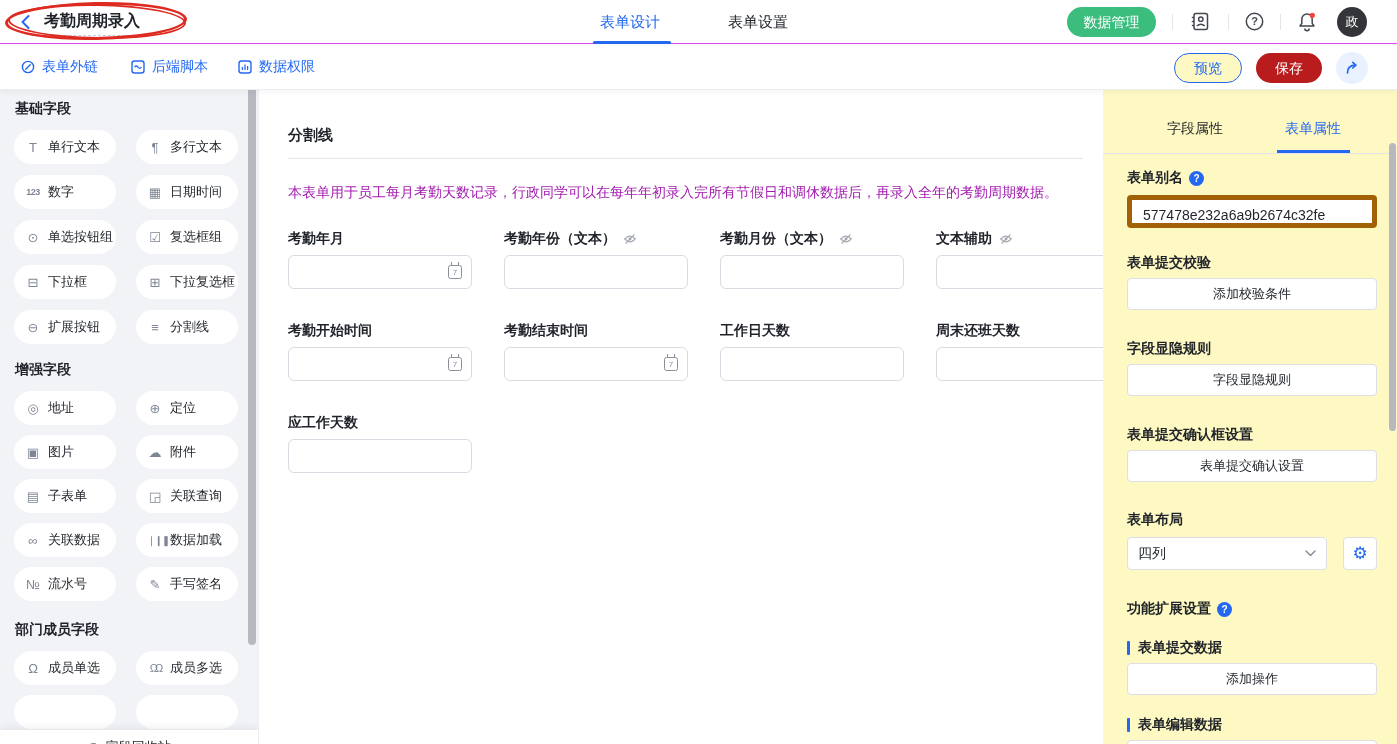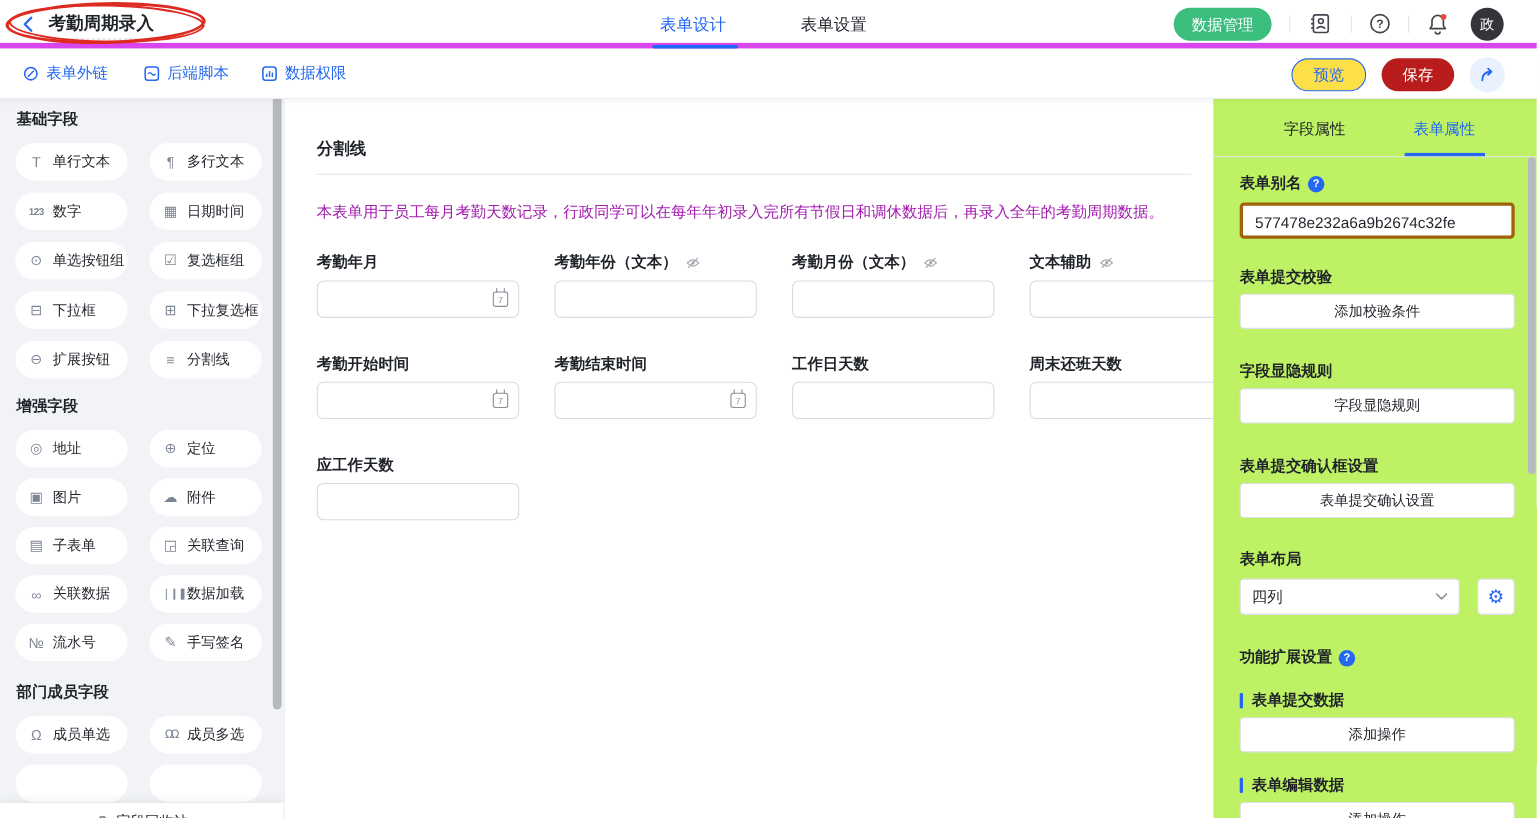--- a/index.html
+++ b/index.html
@@ -1,21 +1,21 @@
 <!DOCTYPE html>
 <html><head>
 <meta charset="utf-8">
 <style>
   * { margin:0; padding:0; box-sizing:border-box; }
   html,body { width:1397px; height:744px; overflow:hidden; background:#fff;
     font-family:"Liberation Sans","DejaVu Sans",sans-serif; color:#1f2329; }
 
   
   #header { position:absolute; left:0; top:0; width:1397px; height:44px; background:#fff;
-    border-bottom:5px solid #d946ef; z-index:5; }
+    border-bottom:1px solid #d946ef; z-index:5; }
   #back-btn { position:absolute; left:18px; top:13px; cursor:pointer; }
   #page-title { position:absolute; left:44px; top:11px; font-size:16px; font-weight:600;
     border-bottom:1px dashed #c9ccd4; padding-bottom:3px; }
   .ellipse1 { position:absolute; left:5px; top:2px; width:182px; height:38px;
     border:3px solid #dd2b22; border-radius:50%; transform:rotate(-1.2deg); z-index:20; pointer-events:none;}
   .ellipse2 { position:absolute; left:8px; top:4px; width:178px; height:35px;
     border:2px solid #dd2b22; border-radius:50%; transform:rotate(1deg); z-index:20; pointer-events:none;}
   .hd-tab { position:absolute; top:13px; font-size:15px; cursor:pointer; }
   #tab-design { left:600px; color:#2468f2; font-weight:500; }
   #tab-settings { left:728px; color:#1f2329; }
@@ -26,21 +26,21 @@
   .hd-ic { position:absolute; top:11px; cursor:pointer; }
   #avatar { position:absolute; left:1337px; top:7px; width:30px; height:30px; border-radius:50%;
     background:#333538; color:#fff; font-size:13px; display:flex; align-items:center; justify-content:center; cursor:pointer; }
 
   
   #toolbar { position:absolute; left:0; top:45px; width:1397px; height:45px; background:#fff;
     border-bottom:1px solid #ebedf0; z-index:4; box-shadow:0 2px 6px rgba(31,35,41,.05); }
   .tb-link { position:absolute; top:13px; display:flex; align-items:center; gap:6px;
     color:#2468f2; font-size:14px; cursor:pointer; }
   #preview-btn { position:absolute; left:1174px; top:8px; width:68px; height:30px; border-radius:16px;
-    border:1px solid #2468f2; color:#2468f2; font-size:14px; text-align:center; line-height:28px; background:#fde047; cursor:pointer;}
+    border:1px solid #2468f2; color:#2468f2; font-size:14px; text-align:center; line-height:28px; background:#fef9c3; cursor:pointer;}
   #save-btn { position:absolute; left:1256px; top:8px; width:66px; height:30px; border-radius:16px;
     background:#b91c1c; color:#fff; font-size:14px; text-align:center; line-height:30px; cursor:pointer;}
   #share-btn { position:absolute; left:1336px; top:7px; width:32px; height:32px; border-radius:50%;
     background:#eaf1fe; display:flex; align-items:center; justify-content:center; cursor:pointer;}
 
   
   #sidebar { position:absolute; left:0; top:80px; width:258px; height:684px; background:#f1f3f7; overflow:hidden; }
   .sb-title { font-size:14px; font-weight:700; margin:20px 0 12px 1px; }
   .sb-grid { display:grid; grid-template-columns:102px 102px; column-gap:20px; row-gap:11px; }
   .pill { height:34px; background:#fff; border-radius:17px; display:flex; align-items:center;
@@ -65,31 +65,31 @@
   .cv-field { }
   .cv-label { font-size:14px; font-weight:600; margin-bottom:7px; display:flex; align-items:center; gap:7px; height:19px;}
   .cv-input { position:relative; height:34px; border:1px solid #d8dbe2; border-radius:6px; background:#fff; cursor:text;}
   .cal { position:absolute; right:9px; top:9px; width:14px; height:14px; border:1.2px solid #8a8f99;
     border-radius:2.5px; color:#8a8f99; font-size:8px; text-align:center; line-height:13px; }
   .cal::before,.cal::after { content:""; position:absolute; top:-4px; width:1.2px; height:4px; background:#8a8f99;}
   .cal::before{ left:2px; } .cal::after{ right:2px; }
   .eye-off { display:inline-flex; }
 
   
-  #panel { position:absolute; left:1103px; top:90px; width:294px; height:654px; background:#bef264;
-    padding:4px 20px 0 24px; }
+  #panel { position:absolute; left:1103px; top:90px; width:294px; height:654px; background:#fef9c3;
+    padding:15px 20px 0 24px; }
   #pn-tabs { position:relative; height:49px; border-bottom:1px solid #e3e5ea; margin:0 -20px 0 -24px; }
   .pn-tab { position:absolute; top:15px; font-size:14px; cursor:pointer; }
   #pn-tab-field { left:64px; color:#1f2329; }
   #pn-tab-form { left:182px; color:#2468f2; font-weight:500; }
   #pn-underline { position:absolute; left:174px; bottom:0; width:73px; height:3px; background:#2468f2; }
   .pn-label { font-size:14px; font-weight:700; display:flex; align-items:center; gap:6px; }
   .qmark { width:15px; height:15px; border-radius:50%; background:#2468f2; color:#fff; font-size:10px;
     font-weight:700; display:inline-flex; align-items:center; justify-content:center; cursor:pointer;}
-  #alias-input { margin-top:8px; height:33px; background:#fff; border:3px solid #a16207; border-radius:4px;
+  #alias-input { margin-top:8px; height:33px; background:#fff; border:5px solid #a16207; border-radius:4px;
     font-size:14px; color:#1f2329; line-height:31px; padding-left:11px; cursor:text;
     overflow:hidden; white-space:nowrap; }
   .pn-btn { margin-top:6px; height:32px; background:#fff; border:1px solid #dcdfe5; border-radius:4px;
     font-size:13px; text-align:center; line-height:30px; cursor:pointer; }
   .pn-group { margin-top:26px; }
   #layout-row { display:flex; gap:16px; margin-top:8px; }
   #layout-select { flex:1; height:33px; background:#fff; border:1px solid #dcdfe5; border-radius:4px;
     font-size:14px; line-height:31px; padding:0 10px; display:flex; justify-content:space-between;
     align-items:center; cursor:pointer; }
   #layout-gear { width:34px; height:33px; background:#fff; border:1px solid #dcdfe5; border-radius:4px;

